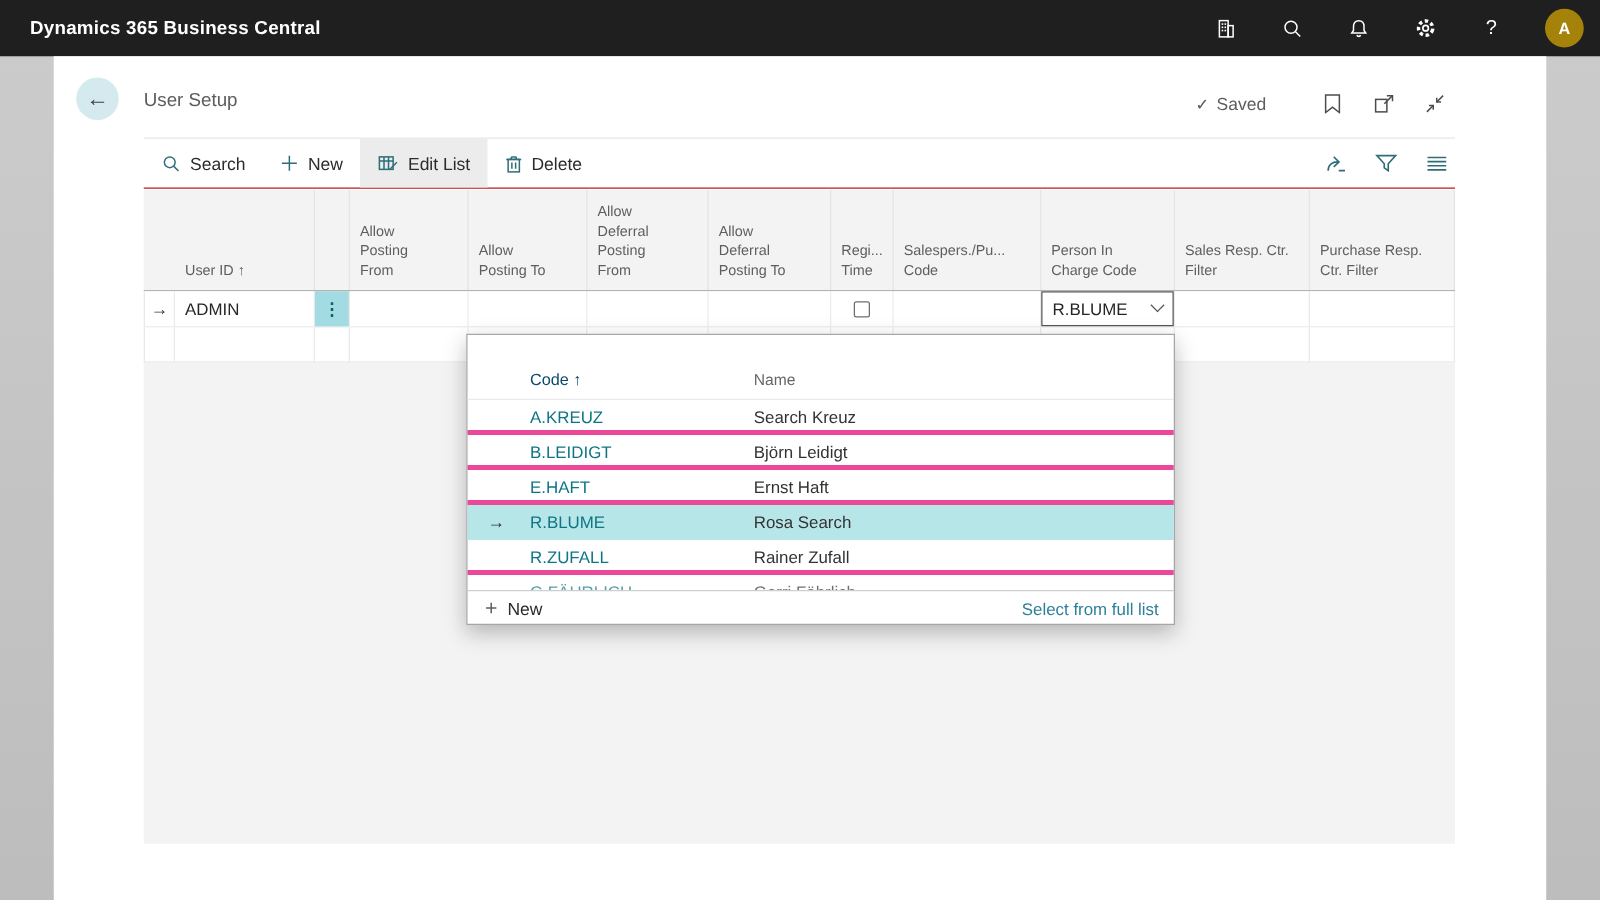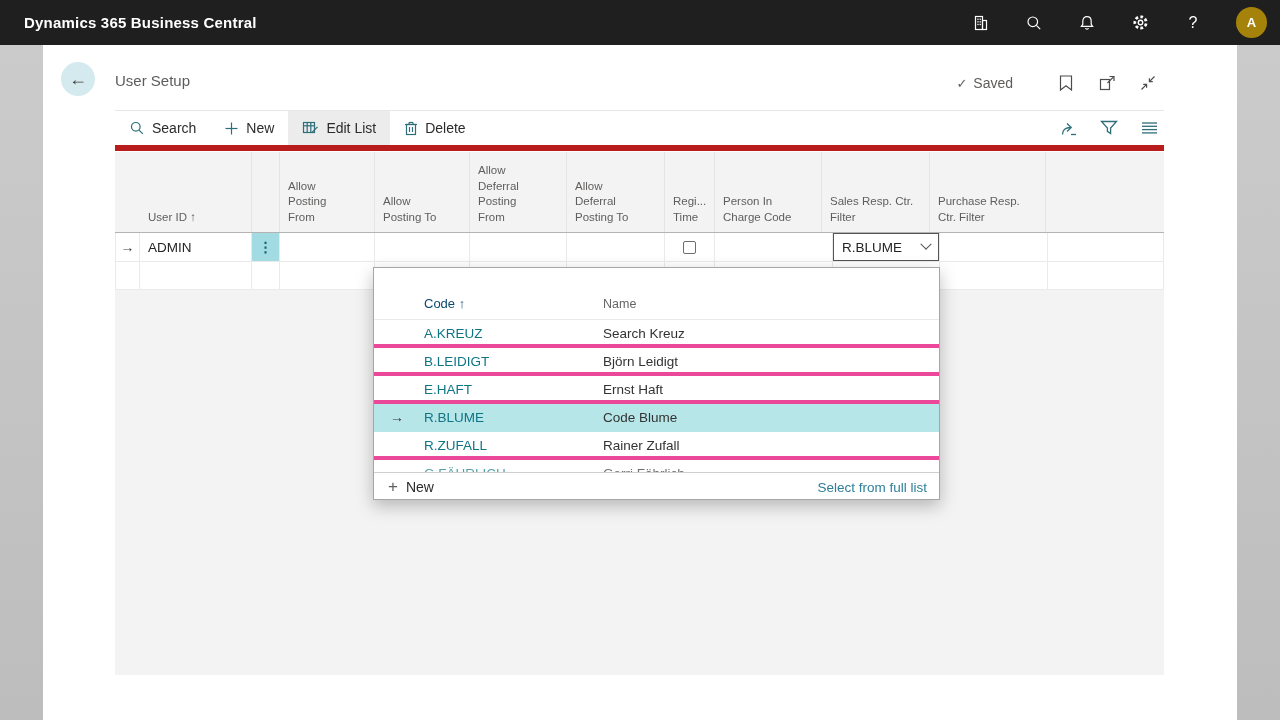--- a/index.html
+++ b/index.html
@@ -27,21 +27,21 @@
   .page-title { position:absolute; left:72px; top:27px; font-size:15px; color:#5c5c5c; }
 
   .page-actions { position:absolute; top:28px; right:79px; display:flex; align-items:center; gap:21px; }
   .saved { display:flex; align-items:center; gap:6px; color:#5f5d5b; font-size:14px; margin-right:22px; }
   .saved .check { font-size:13px; color:#5f5d5b; }
   .pa-icon { width:20px; height:20px; display:flex; align-items:center; justify-content:center; cursor:pointer; }
   .pa-icon svg { stroke:#4c4c4c; fill:none; stroke-width:1.2; }
 
   
   .toolbar { position:absolute; left:72px; top:65px; width:1049px; height:41px;
-             border-top:1px solid #e7e7e7; border-bottom:6px solid #b91c1c;
+             border-top:1px solid #e7e7e7; border-bottom:1px solid #b91c1c;
              display:flex; align-items:stretch; }
   .tbtn { display:flex; align-items:center; gap:7px; padding:0 14px; font-size:14px; color:#2b2b2b; cursor:pointer; }
   .tbtn svg { stroke:#2e6e79; fill:none; stroke-width:1.2; }
   .tbtn.active { background:#ececec; }
   .toolbar-right { margin-left:auto; display:flex; align-items:center; gap:14px; padding-right:2px; }
   .tr-icon { width:26px; height:26px; display:flex; align-items:center; justify-content:center; cursor:pointer; }
   .tr-icon svg { stroke:#2e6e79; fill:none; stroke-width:1.3; }
 
   
   .grid-panel { position:absolute; left:72px; top:107px; width:1049px; height:523px; background:#f3f3f4; }
@@ -241,20 +241,22 @@
 Posting To</div>
         <div class="gh c-adpf">Allow
 Deferral
 Posting
 From</div>
         <div class="gh c-adpt">Allow
 Deferral
 Posting To</div>
         <div class="gh c-regi">Regi...
 Time</div>
+        <div class="gh c-spcode">Salespers./Pu...
+Code</div>
         <div class="gh c-pic">Person In
 Charge Code</div>
         <div class="gh c-srcf">Sales Resp. Ctr.
 Filter</div>
         <div class="gh c-prcf">Purchase Resp.
 Ctr. Filter</div>
       </div>
 
       <div class="grow">
         <div class="cell first center c-arrow">
@@ -310,21 +312,21 @@
         <span class="code">B.LEIDIGT</span>
         <span class="name">Björn Leidigt</span>
       </div>
       <div class="dd-row">
         <span class="code">E.HAFT</span>
         <span class="name">Ernst Haft</span>
       </div>
       <div class="dd-row selected">
         <span class="arrow">→</span>
         <span class="code">R.BLUME</span>
-        <span class="name">Code Blume</span>
+        <span class="name">Rosa Search</span>
       </div>
       <div class="dd-row">
         <span class="code">R.ZUFALL</span>
         <span class="name">Rainer Zufall</span>
       </div>
       <div class="dd-row clipped">
         <span class="code">G.FÄHRLICH</span>
         <span class="name">Gerri Fährlich</span>
       </div>
 

